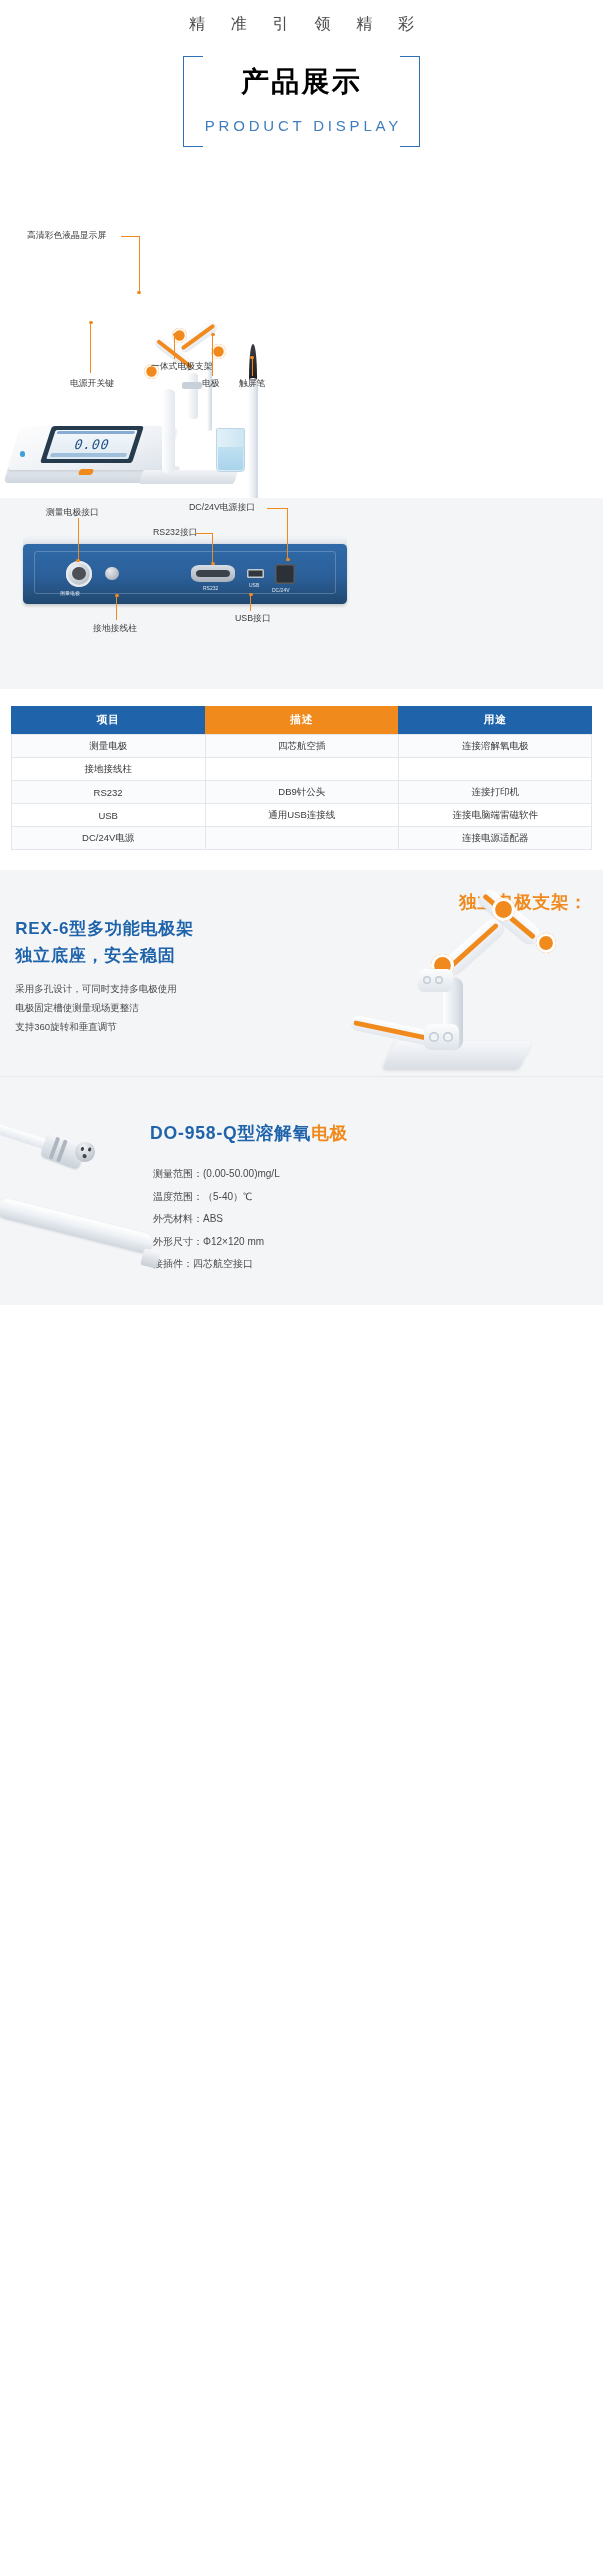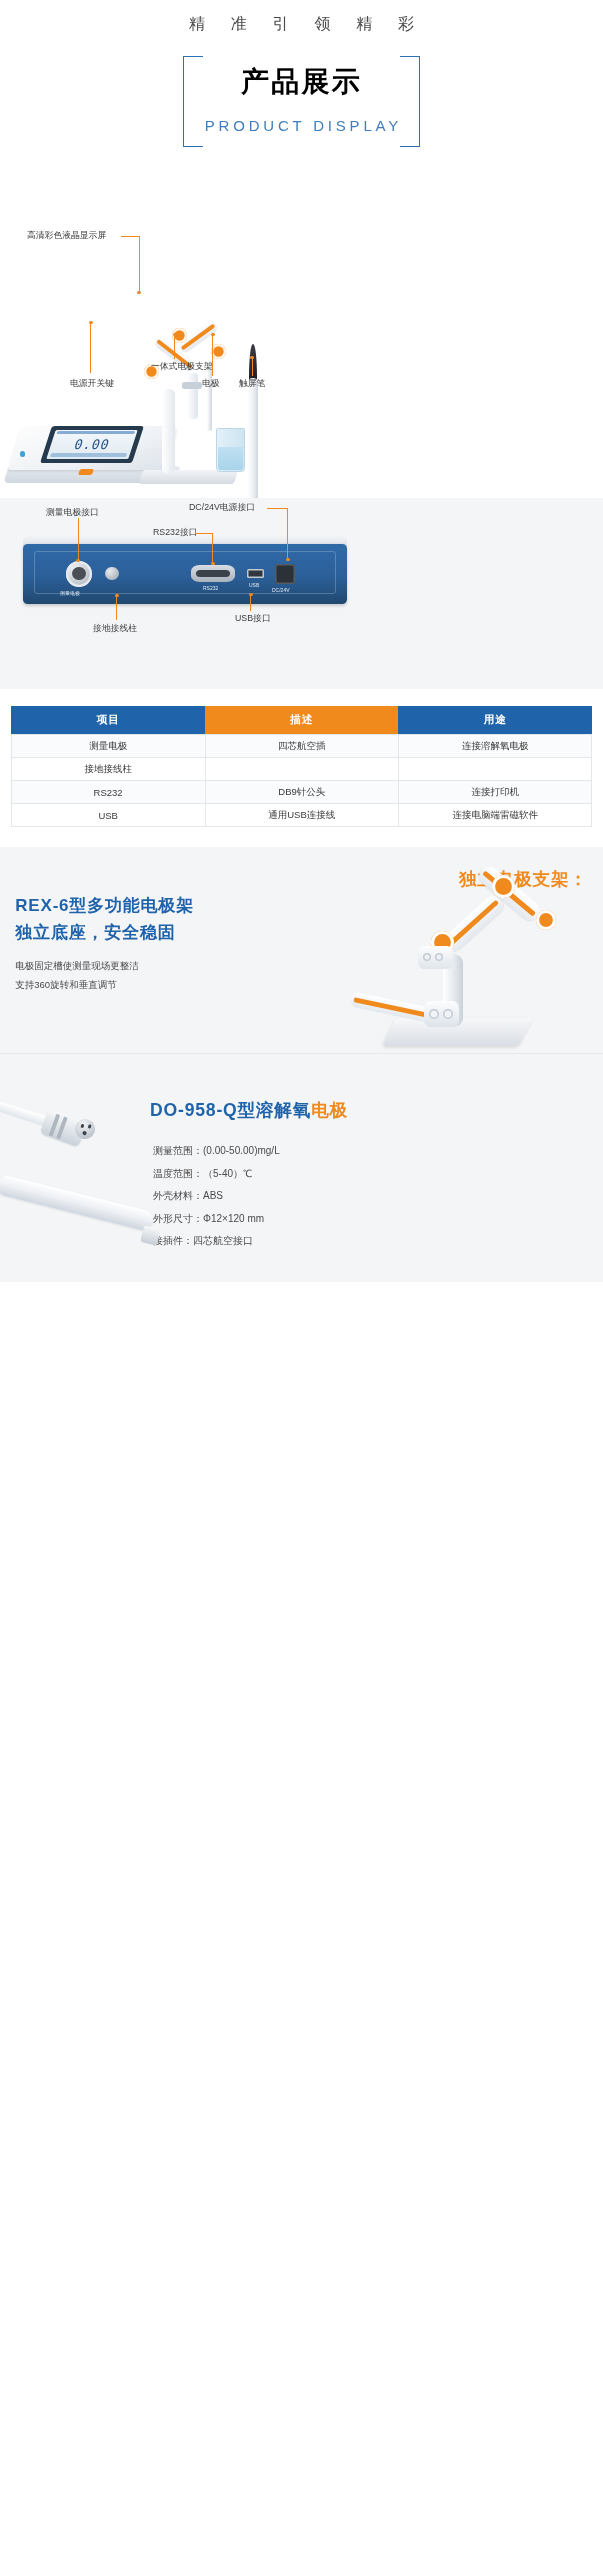--- a/index.html
+++ b/index.html
@@ -652,29 +652,35 @@
         <tr>
           <td>RS232</td>
           <td>DB9针公头</td>
           <td>连接打印机</td>
         </tr>
         <tr>
           <td>USB</td>
           <td>通用USB连接线</td>
           <td>连接电脑端雷磁软件</td>
         </tr>
+        <tr>
+          <td>DC/24V电源</td>
+          <td></td>
+          <td>连接电源适配器</td>
+        </tr>
       </tbody>
     </table>
   </div>
 
   <div class="sec-stand">
     <div class="h-or">独立电极支架：</div>
     <div class="h-bl">REX-6型多功能电极架</div>
     <div class="h-bl">独立底座，安全稳固</div>
     <div class="body-txt">
+      <div>采用多孔设计，可同时支持多电极使用</div>
       <div>电极固定槽使测量现场更整洁</div>
       <div>支持360旋转和垂直调节</div>
     </div>
 
     <div class="stand-photo">
       <div class="sp-base"></div>
       <div class="sp-post"></div>
       <div class="sp-arm a1"></div>
       <div class="sp-or o1"></div>
       <div class="sp-arm a2"></div>

